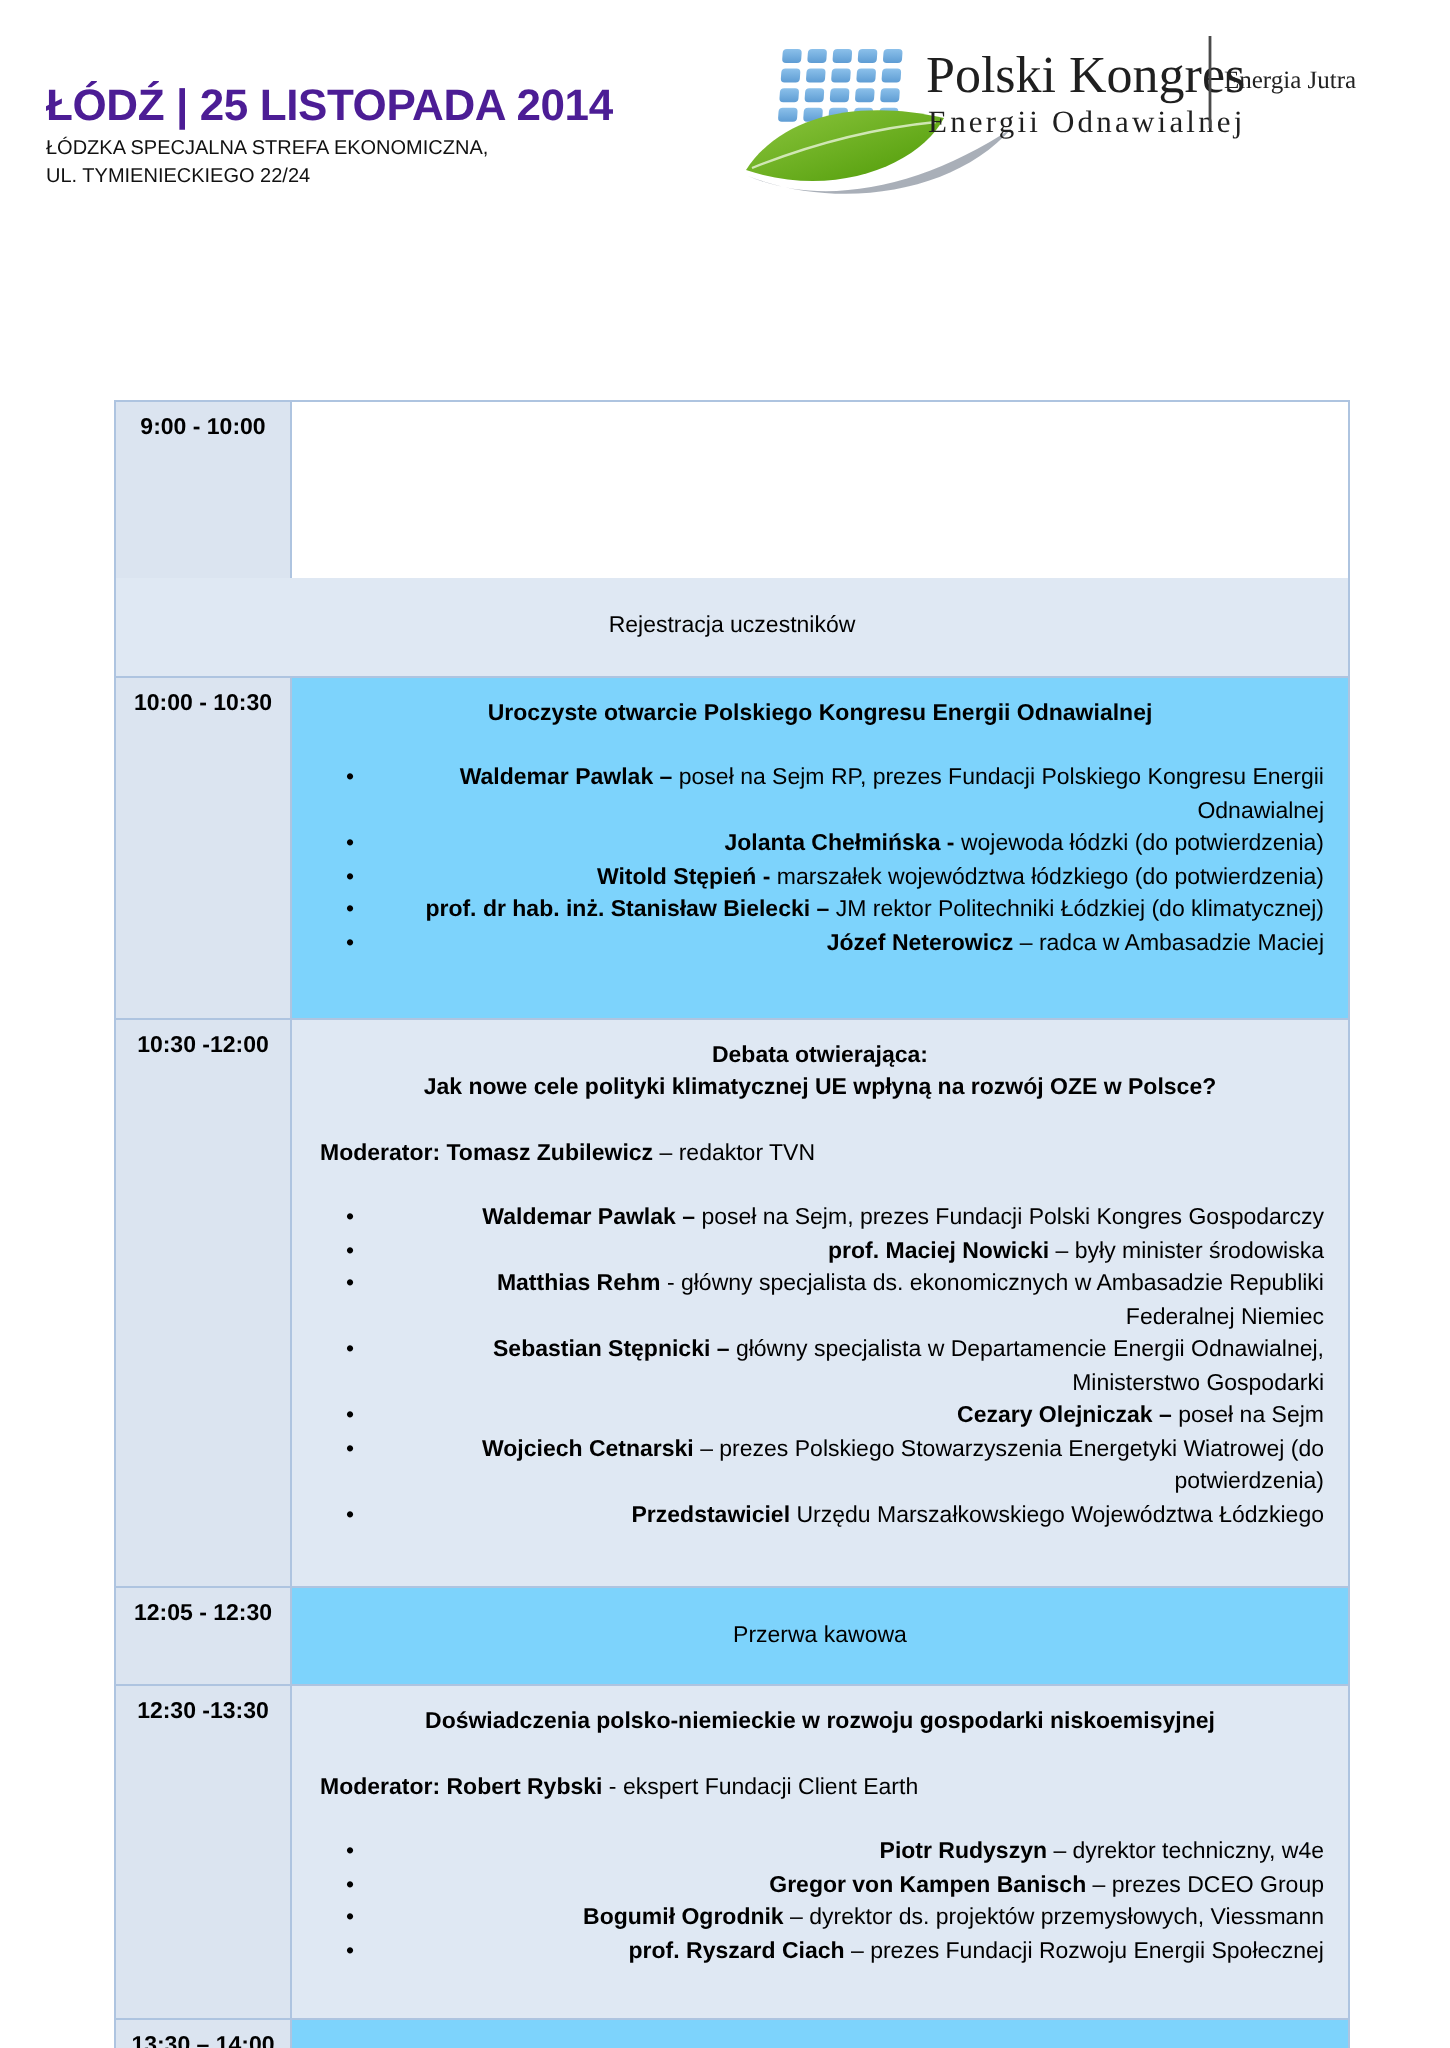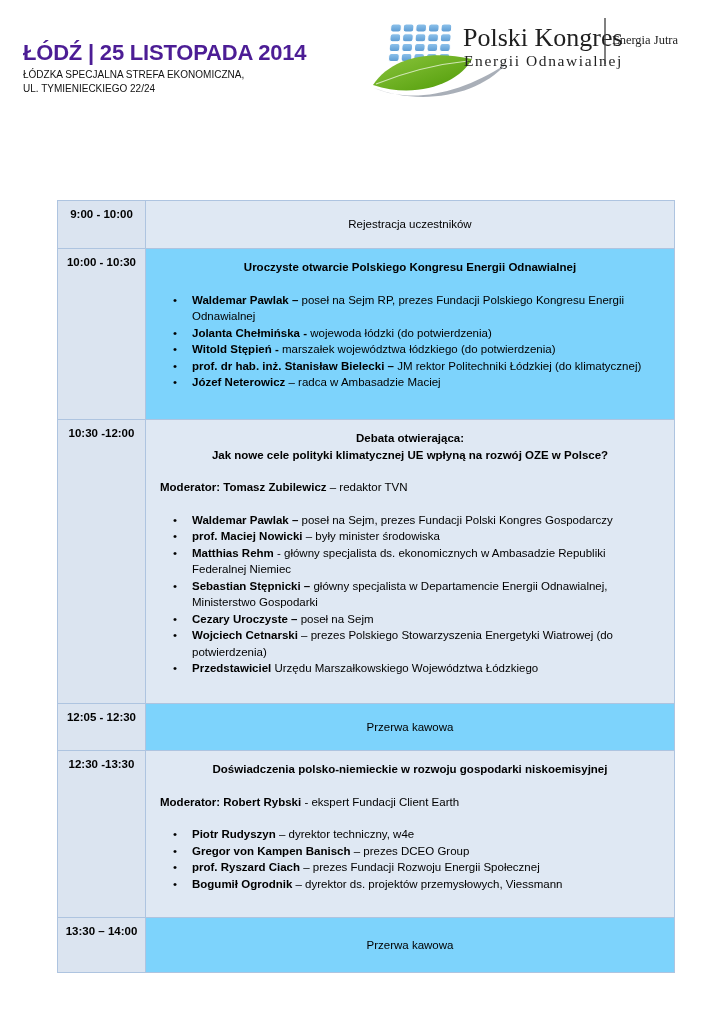--- a/index.html
+++ b/index.html
@@ -21,27 +21,27 @@
   }
   .row { display:flex; border-bottom:1px solid #aec4e0; }
   .row:last-child { border-bottom:none; }
   .time {
     width:88px; flex:0 0 88px; box-sizing:border-box;
     background:#dbe4f0; border-right:1px solid #aec4e0;
     text-align:center; font-weight:bold; padding-top:5px; font-size:11.5px;
   }
   .content { flex:1; box-sizing:border-box; padding:4px 12px 6px 12px; background:#7dd3fc; }
   .row.shaded .content { background:#dfe8f3; }
-  .content.simple { display:flex; align-items:center; justify-content:center; padding:4px 12px; }
+  .content.simple { display:flex; align-items:center; justify-content:center; padding:16px 12px; }
   .sess-title { font-weight:bold; text-align:center; margin:6px 0 16px 0; }
   .sess-title div { margin:0; }
   .mod { margin:0 0 16px 2px; }
   .mod .b, .bullet .b { font-weight:bold; }
   .bullets { }
-  .bullet { position:relative; padding-left:34px; }
+  .bullet { position:relative; padding-left:34px;text-align:right; }
   .bullet::before { content:"\2022"; position:absolute; left:15px; top:0; }
 </style>
 </head>
 <body>
 
 <div class="hdr">
   <div class="hdr-title">ŁÓDŹ | 25 LISTOPADA 2014</div>
   <div class="hdr-sub">ŁÓDZKA SPECJALNA STREFA EKONOMICZNA,</div>
   <div class="hdr-sub">UL. TYMIENIECKIEGO 22/24</div>
 </div>
@@ -88,21 +88,21 @@
   <path d="M7,79 C26,50 66,44 106,53 C94,76 52,94 7,79 Z" fill="url(#leafg)"></path>
   <path d="M10,78 C40,66 72,58 102,55" stroke="#e9f4d8" stroke-width="1.2" fill="none" opacity="0.8"></path>
 
   <text x="97" y="40" font-family="Liberation Serif, serif" font-size="26" fill="#1f1f1f">Polski Kongres</text>
   <text x="98" y="60" font-family="Liberation Serif, serif" font-size="15.5" letter-spacing="1.6" fill="#1f1f1f">Energii Odnawialnej</text>
   <line x1="239" y1="12" x2="239" y2="58" stroke="#4a4a4a" stroke-width="1.4"></line>
   <text x="246" y="38" font-family="Liberation Serif, serif" font-size="12.5" fill="#222">Energia Jutra</text>
 </svg>
 
 <div class="agenda" id="agenda">
-    <div class="row shaded" style="min-height: 47px;">
+    <div class="row shaded" style="min-height: 47px; flex-direction: column;">
       <div class="time">9:00 - 10:00</div>
       <div class="content simple">
         <div>Rejestracja uczestników</div>
       </div>
     </div>
     <div class="row" style="min-height: 170px;">
       <div class="time">10:00 - 10:30</div>
       <div class="content">
         <div class="sess-title">
           <div>Uroczyste otwarcie Polskiego Kongresu Energii Odnawialnej</div>
@@ -122,21 +122,21 @@
         <div class="sess-title">
           <div>Debata otwierająca:</div>
           <div>Jak nowe cele polityki klimatycznej UE wpłyną na rozwój OZE w Polsce?</div>
         </div>
         <div class="mod"><span class="b">Moderator: Tomasz Zubilewicz</span><span> – redaktor TVN</span></div>
         <div class="bullets">
           <div class="bullet"><span class="b">Waldemar Pawlak –</span><span> poseł na Sejm, prezes Fundacji Polski Kongres Gospodarczy</span></div>
           <div class="bullet"><span class="b">prof. Maciej Nowicki</span><span> – były minister środowiska</span></div>
           <div class="bullet"><span class="b">Matthias Rehm</span><span> -  główny specjalista ds. ekonomicznych w Ambasadzie Republiki Federalnej Niemiec</span></div>
           <div class="bullet"><span class="b">Sebastian Stępnicki –</span><span> główny specjalista w Departamencie Energii Odnawialnej, Ministerstwo Gospodarki</span></div>
-          <div class="bullet"><span class="b">Cezary Uroczyste –</span><span> poseł na Sejm</span></div>
+          <div class="bullet"><span class="b">Cezary Olejniczak –</span><span> poseł na Sejm</span></div>
           <div class="bullet"><span class="b">Wojciech Cetnarski</span><span> – prezes Polskiego Stowarzyszenia Energetyki Wiatrowej (do potwierdzenia)</span></div>
           <div class="bullet"><span class="b">Przedstawiciel</span><span> Urzędu Marszałkowskiego Województwa Łódzkiego</span></div>
         </div>
       </div>
     </div>
     <div class="row" style="min-height: 46px;">
       <div class="time">12:05 - 12:30</div>
       <div class="content simple">
         <div>Przerwa kawowa</div>
       </div>
@@ -144,22 +144,22 @@
     <div class="row shaded" style="min-height: 166px;">
       <div class="time">12:30 -13:30</div>
       <div class="content">
         <div class="sess-title">
           <div>Doświadczenia polsko-niemieckie w rozwoju gospodarki niskoemisyjnej</div>
         </div>
         <div class="mod"><span class="b">Moderator: Robert Rybski</span><span> - ekspert Fundacji Client Earth</span></div>
         <div class="bullets">
           <div class="bullet"><span class="b">Piotr Rudyszyn</span><span> – dyrektor techniczny, w4e</span></div>
           <div class="bullet"><span class="b">Gregor von Kampen Banisch</span><span> – prezes DCEO Group</span></div>
+          <div class="bullet"><span class="b">Bogumił Ogrodnik</span><span> – dyrektor ds. projektów przemysłowych, Viessmann</span></div>
           <div class="bullet"><span class="b">prof. Ryszard Ciach</span><span> – prezes Fundacji Rozwoju Energii Społecznej</span></div>
-          <div class="bullet"><span class="b">Bogumił Ogrodnik</span><span> – dyrektor ds. projektów przemysłowych, Viessmann</span></div>
         </div>
       </div>
     </div>
     <div class="row" style="min-height: 54px;">
       <div class="time">13:30 – 14:00</div>
       <div class="content simple">
         <div>Przerwa kawowa</div>
       </div>
     </div>
   </div>

